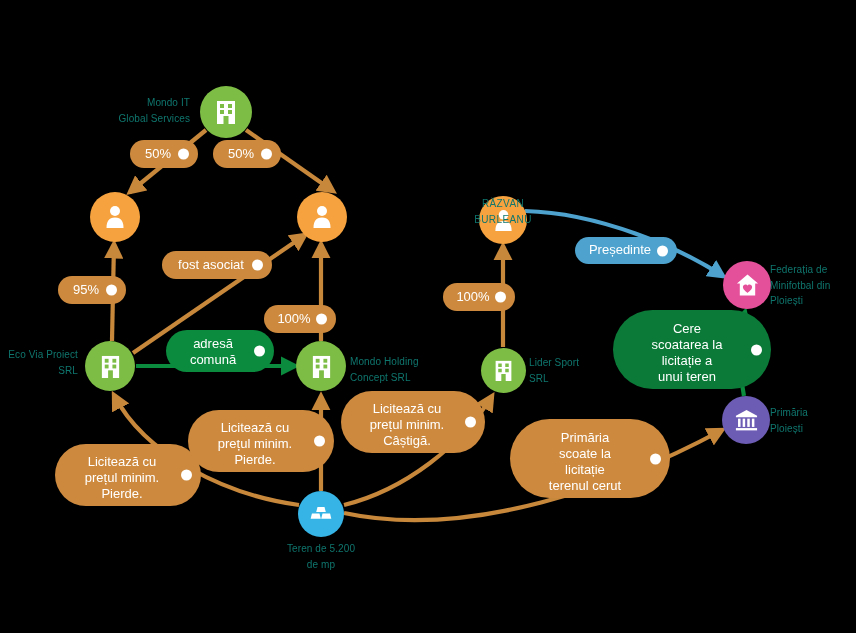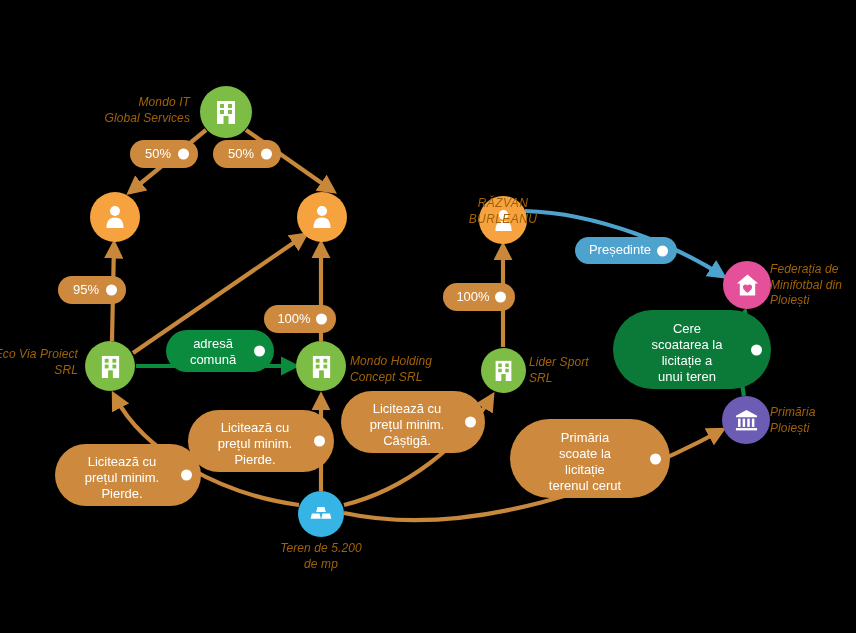--- a/index.html
+++ b/index.html
@@ -24,27 +24,26 @@
   }
   svg.layer {
     position: absolute;
     left: 0; top: 0;
     width: 856px;
     height: 633px;
     overflow: visible;
   }
   .node-label {
     position: absolute;
-    color: #a16207;
-    font-size: 12px;
+    color: #0f766e;
+    font-size: 10px;
     line-height: 15.5px;
     white-space: pre;
     letter-spacing: 0.1px;
     pointer-events: none;
-    font-style: italic;
   }
   .node-label.right { text-align: left; }
   .node-label.left  { text-align: right; }
   .node-label.center{ text-align: center; }
   .node-label.caps  { letter-spacing: 0.4px; }
 
   .badge {
     position: absolute;
     display: flex;
     align-items: flex-end;
@@ -138,20 +137,24 @@
   <div class="badge orange" style="left:213px; top:140px; width:68px; height:28px;">
     <span>50%</span>
     <span class="dot"></span>
   </div>
 
   <div class="badge orange" style="left:58px; top:276px; width:68px; height:28px;">
     <span>95%</span>
     <span class="dot"></span>
   </div>
 
+  <div class="badge orange" style="left:162px; top:251px; width:110px; height:28px;">
+    <span>fost asociat</span>
+    <span class="dot"></span>
+  </div>
 
   <div class="badge orange" style="left:264px; top:305px; width:72px; height:28px;">
     <span>100%</span>
     <span class="dot"></span>
   </div>
 
   <div class="badge green" style="left:166px; top:330px; width:108px; height:42px; padding:20px 24px 4px 10px;">
     <span>adresă
 comună</span>
     <span class="dot"></span>

